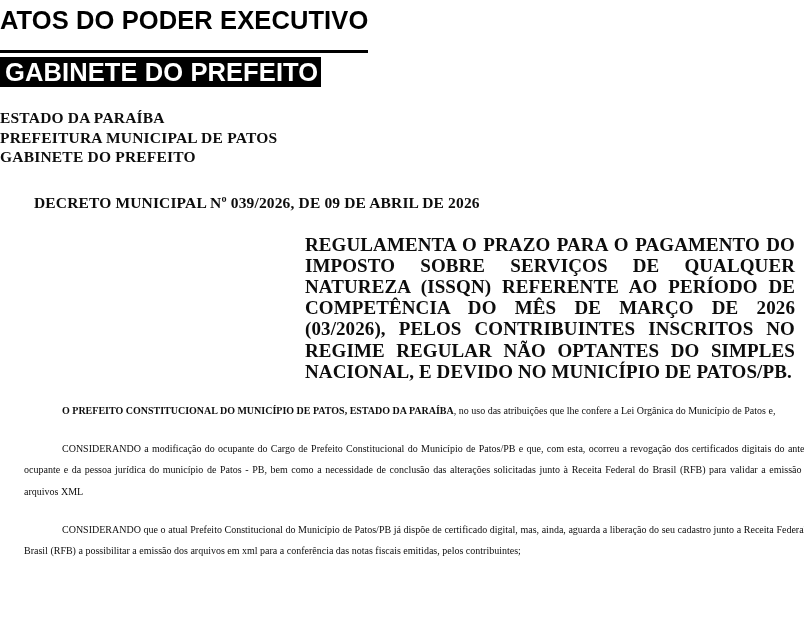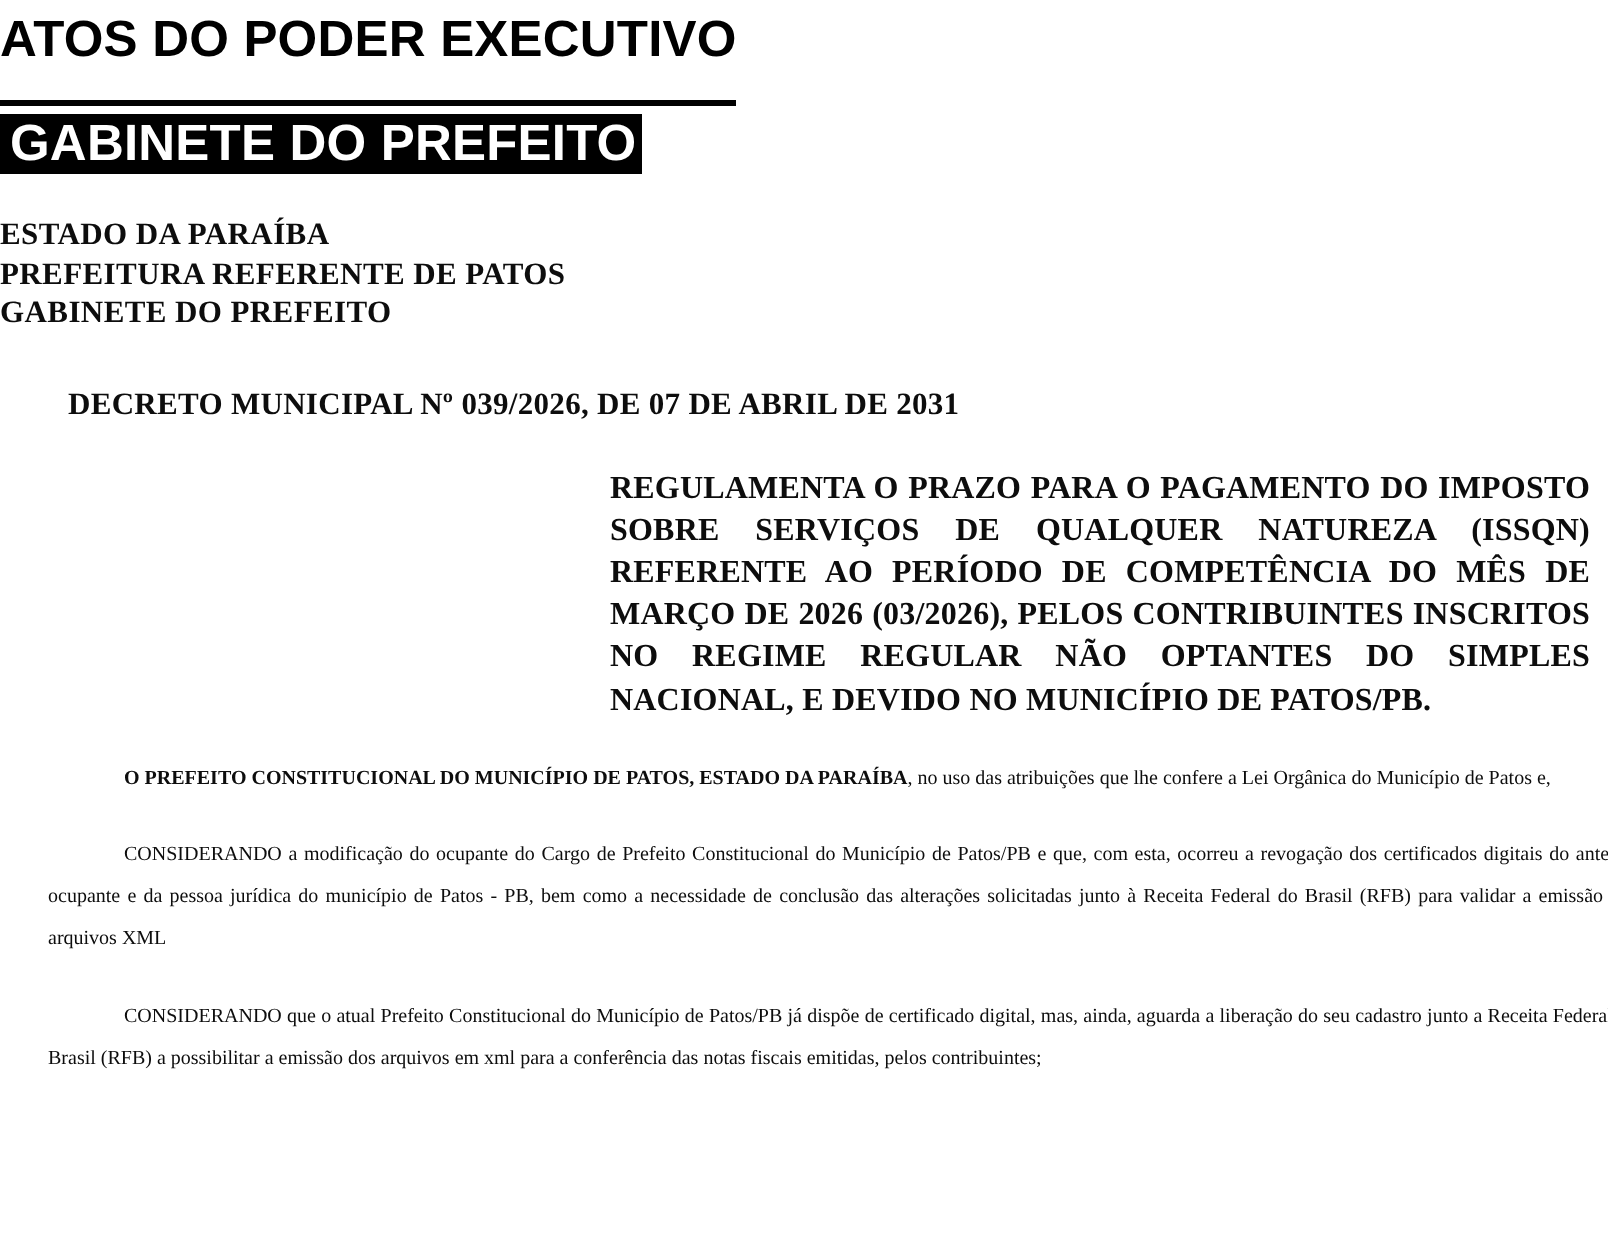--- a/index.html
+++ b/index.html
@@ -82,21 +82,21 @@
     font-size: 15.5px;
     line-height: 19px;
     letter-spacing: 0.15px;
   }
 
   .ementa {
     margin-top: 22px;
     margin-left: 305px;
     width: 490px;
     font-weight: bold;
-    font-size: 16px;
+    font-size: 19px;
     line-height: 21.2px;
     text-align: justify;
     text-justify: inter-word;
     letter-spacing: 0.1px;
   }
 
   .para {
     margin-top: 18px;
     width: 795px;
     font-size: 10px;
@@ -116,25 +116,25 @@
 <div class="page">
 
   <div class="section-head-underline">ATOS DO PODER EXECUTIVO</div>
 
   <div class="section-head-inverse">GABINETE DO PREFEITO</div>
 
   <div class="doc">
 
     <div class="org-header">
       <div>ESTADO DA PARAÍBA</div>
-      <div>PREFEITURA REFERENTE DE PATOS</div>
+      <div>PREFEITURA MUNICIPAL DE PATOS</div>
       <div>GABINETE DO PREFEITO</div>
     </div>
 
-    <div class="decree-title">DECRETO MUNICIPAL Nº 039/2026, DE 07 DE ABRIL DE 2031</div>
+    <div class="decree-title">DECRETO MUNICIPAL Nº 039/2026, DE 09 DE ABRIL DE 2026</div>
 
     <div class="ementa">REGULAMENTA O PRAZO PARA O PAGAMENTO DO IMPOSTO SOBRE SERVIÇOS DE QUALQUER NATUREZA (ISSQN) REFERENTE AO PERÍODO DE COMPETÊNCIA DO MÊS DE MARÇO DE 2026 (03/2026), PELOS CONTRIBUINTES INSCRITOS NO REGIME REGULAR NÃO OPTANTES DO SIMPLES NACIONAL, E DEVIDO NO MUNICÍPIO DE PATOS/PB.</div>
 
     <div class="para"><b>O PREFEITO CONSTITUCIONAL DO MUNICÍPIO DE PATOS, ESTADO DA PARAÍBA</b><span>, no uso das atribuições que lhe confere a Lei Orgânica do Município de Patos e,</span></div>
 
     <div class="para tight">CONSIDERANDO a modificação do ocupante do Cargo de Prefeito Constitucional do Município de Patos/PB e que, com esta, ocorreu a revogação dos certificados digitais do anterior ocupante e da pessoa jurídica do município de Patos - PB, bem como a necessidade de conclusão das alterações solicitadas junto à Receita Federal do Brasil (RFB) para validar a emissão dos arquivos XML</div>
 
     <div class="para tight">CONSIDERANDO que o atual Prefeito Constitucional do Município de Patos/PB já dispõe de certificado digital, mas, ainda, aguarda a liberação do seu cadastro junto a Receita Federal do Brasil (RFB) a possibilitar a emissão dos arquivos em xml para a conferência das notas fiscais emitidas, pelos contribuintes;</div>
 
   </div>

